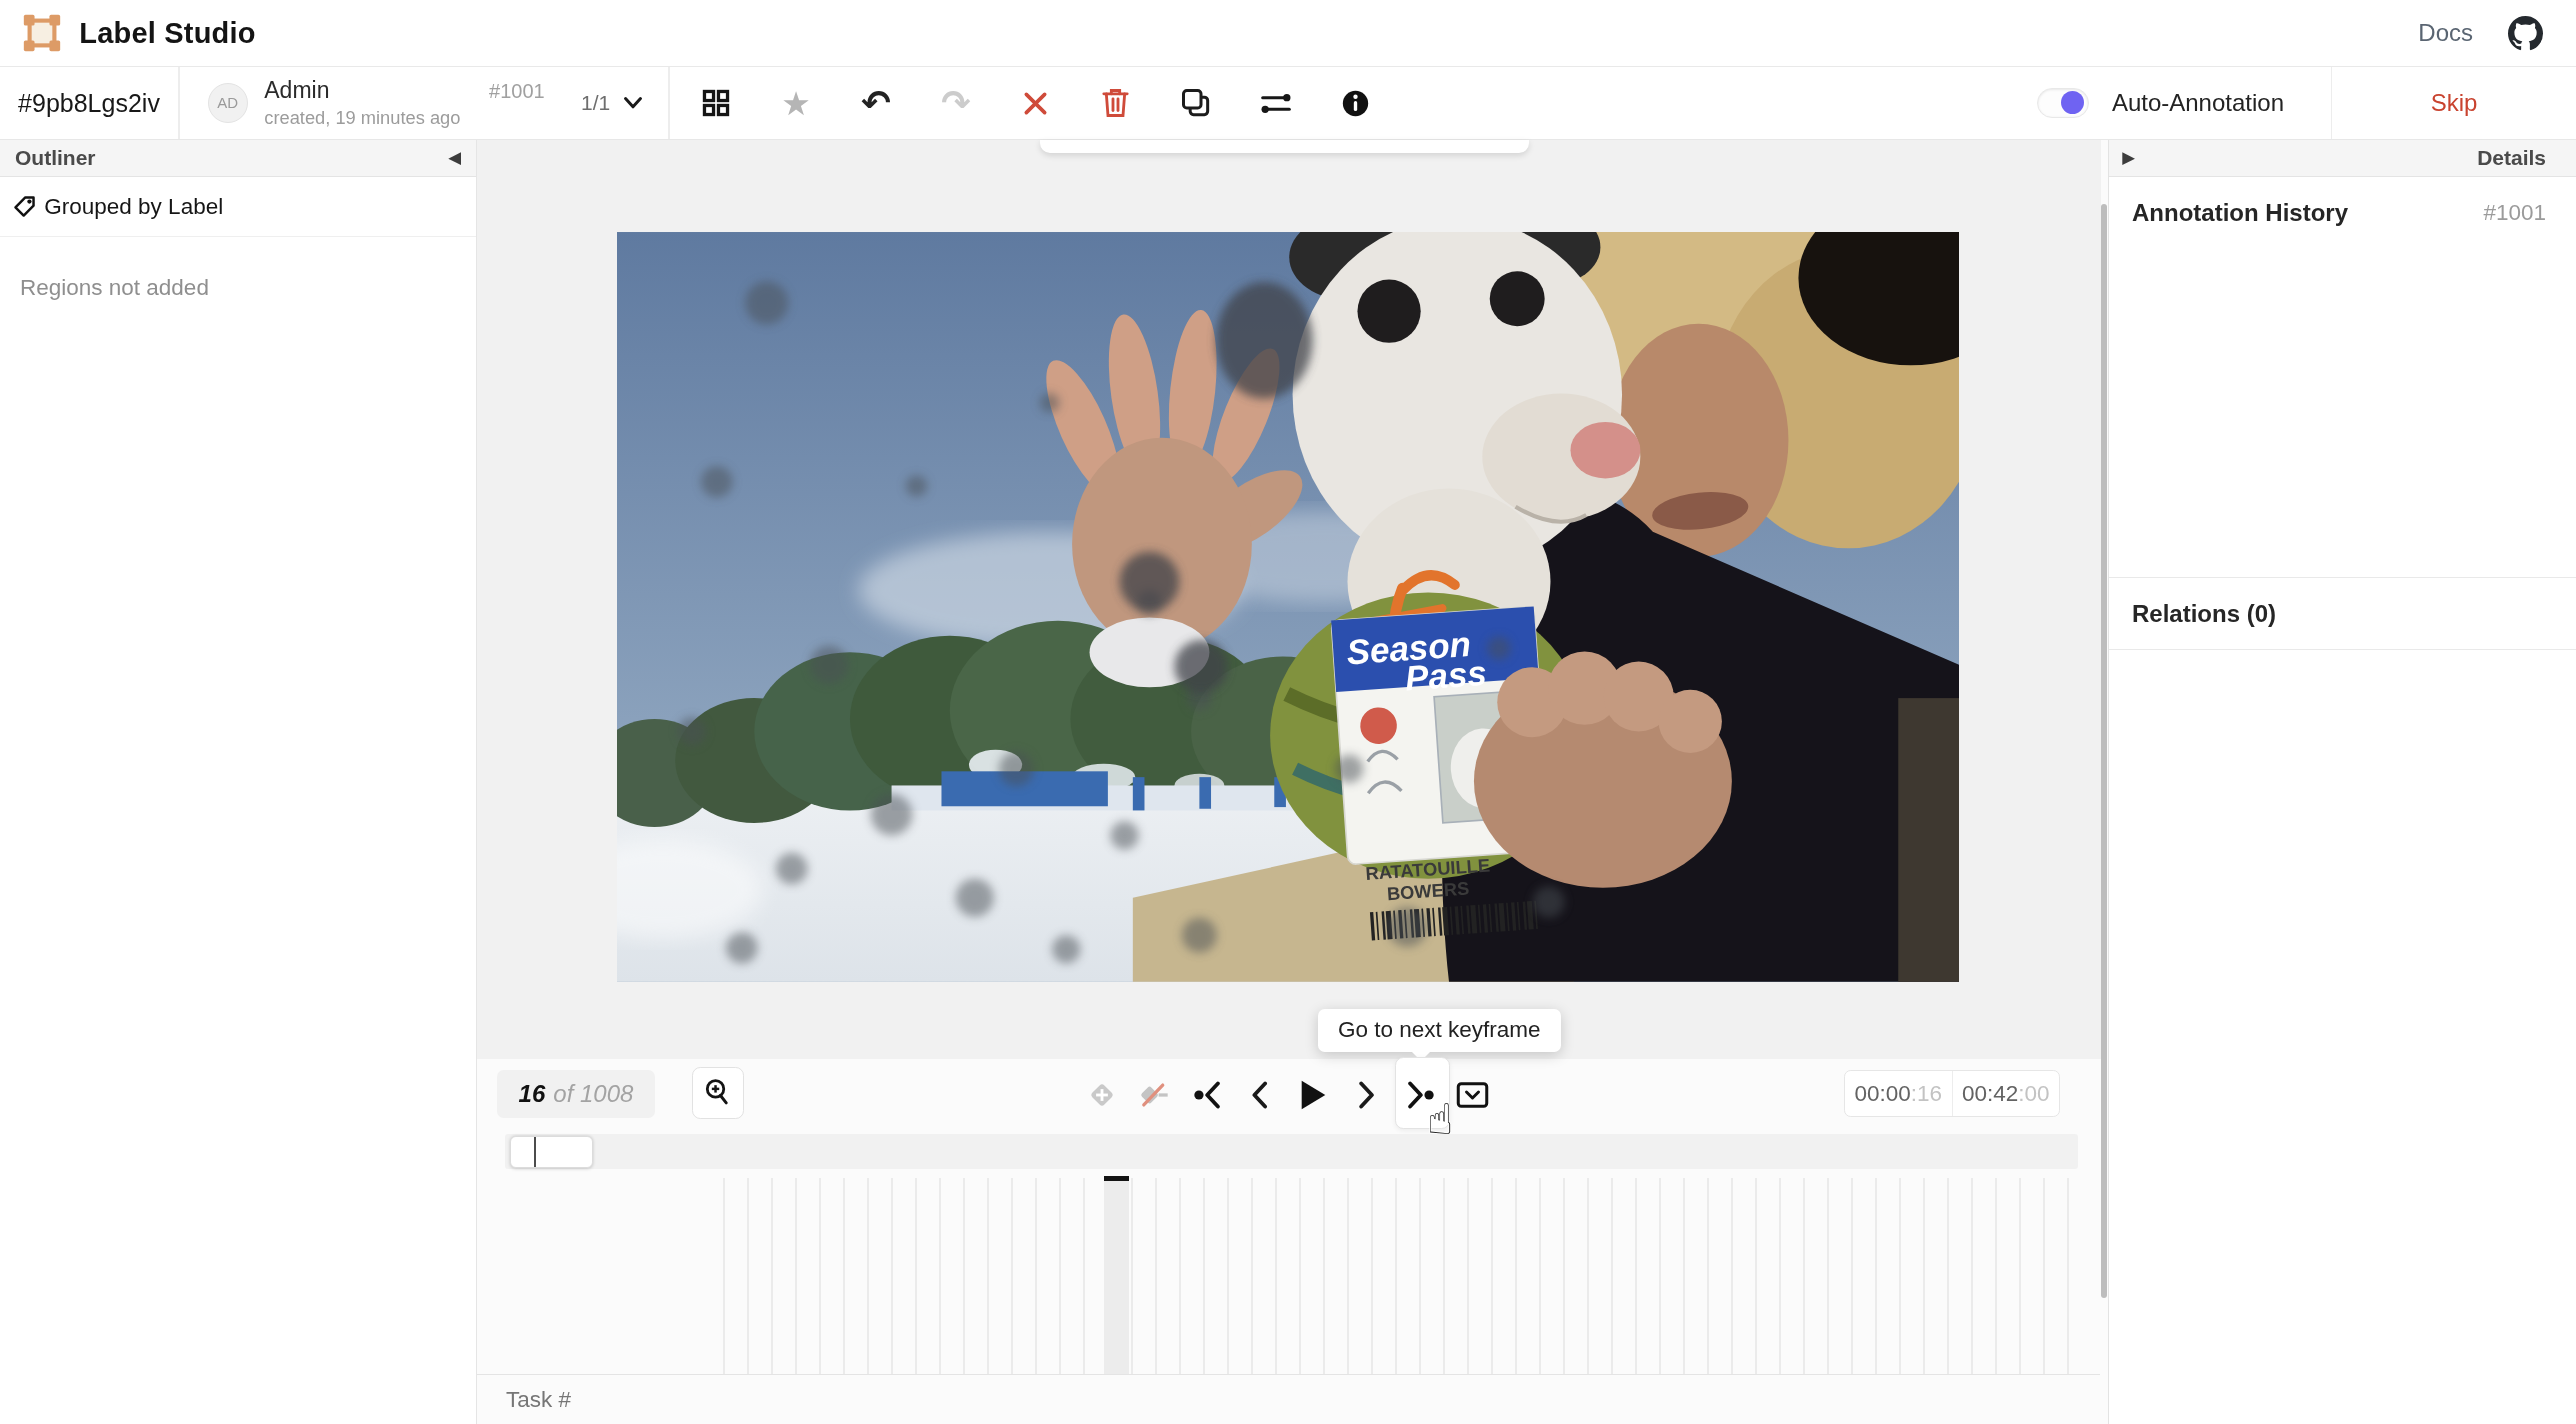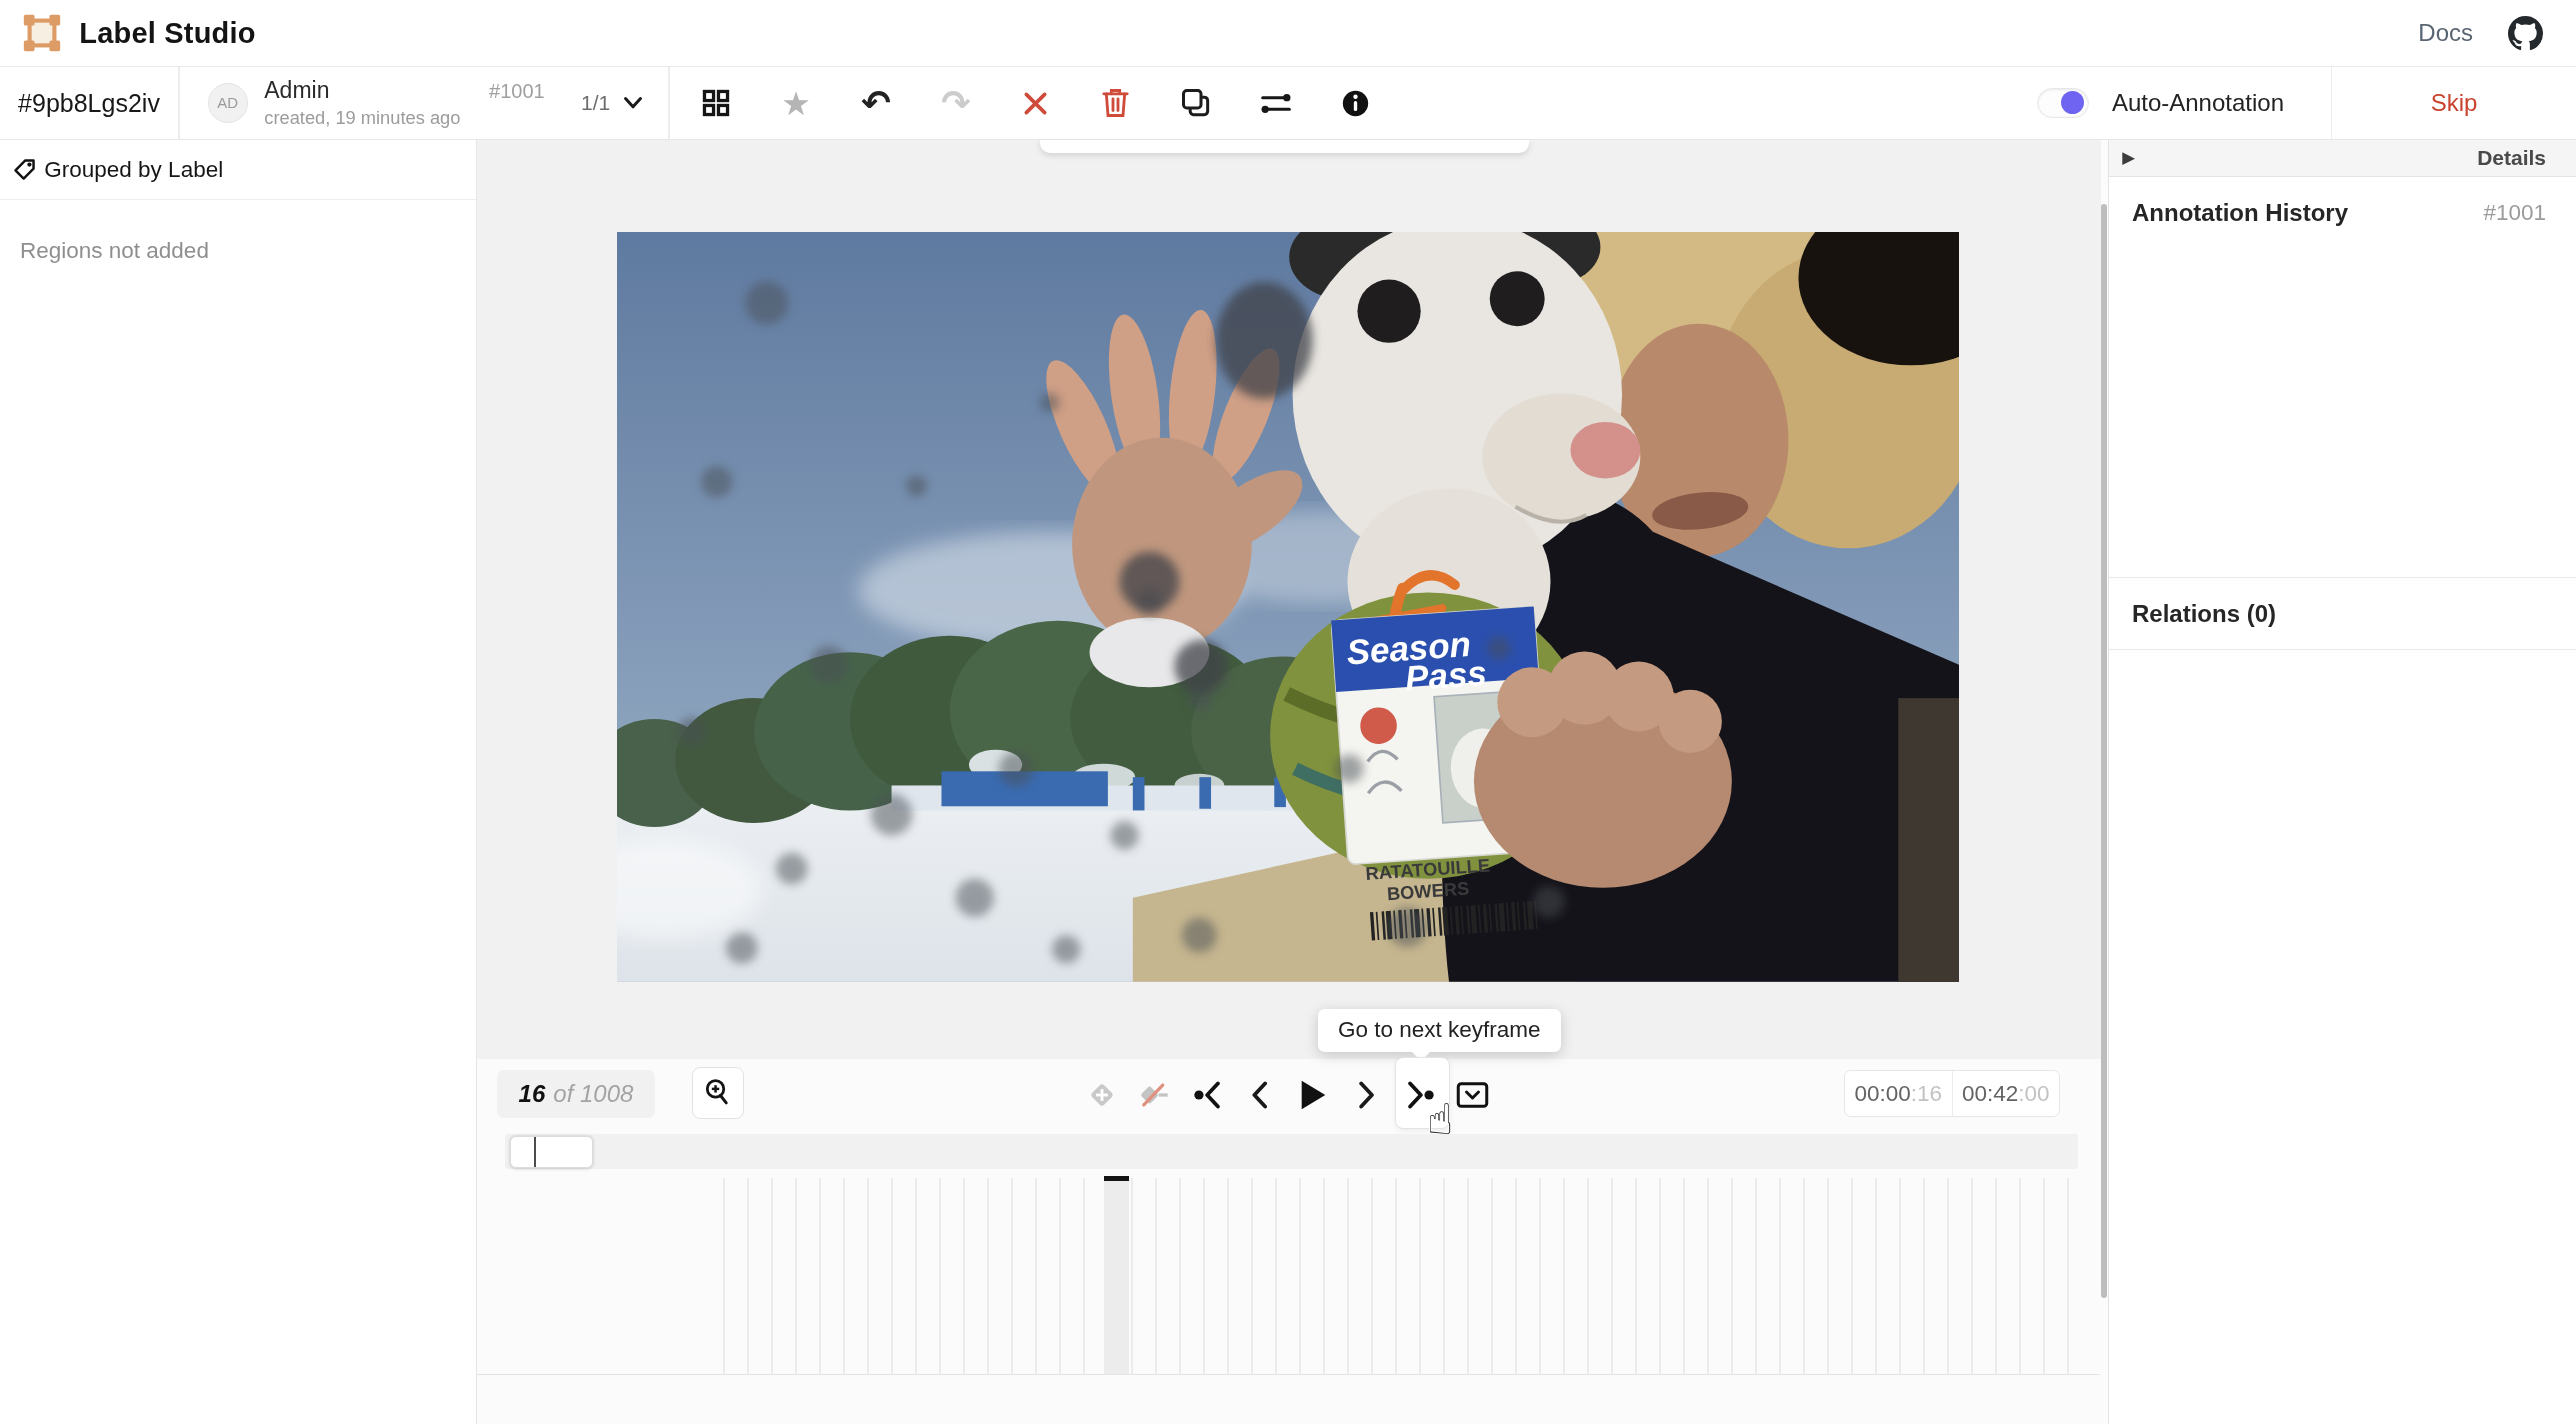--- a/index.html
+++ b/index.html
@@ -232,20 +232,24 @@
         <div class="knob"></div>
       </div>
       <span class="auto-label">Auto-Annotation</span>
     </div>
     <div class="skip-btn">Skip</div>
   </div>
 
   <div class="main">
 
     <aside class="outliner">
+      <div class="panel-header">
+        <span>Outliner</span>
+        <span class="tri uni">◀</span>
+      </div>
       <div class="group-row">
         <svg width="23" height="23" viewBox="0 0 28 28">
           <path d="M3 15 L15 3 L25 3 L25 13 L13 25 Z" fill="none" stroke="#111" stroke-width="3" stroke-linejoin="round"></path>
           <circle cx="20" cy="8" r="2.6" fill="#111"></circle>
         </svg>
         <span>Grouped by Label</span>
       </div>
       <div class="empty-msg">Regions not added</div>
     </aside>
 
@@ -479,20 +483,23 @@
           <div class="mini-pos"></div>
         </div>
       </div>
 
       <div class="frames-area">
         <div class="gridlines"></div>
         <div class="cur-col"></div>
         <div class="cur-tick"></div>
       </div>
 
+      <div class="center-footer">
+        <span class="task-label">Task #</span>
+      </div>
     </section>
 
     <div class="scroll-col">
       <div class="scroll-thumb"></div>
     </div>
 
     <aside class="details-panel">
       <div class="panel-header">
         <span class="tri uni">▶</span>
         <span>Details</span>

